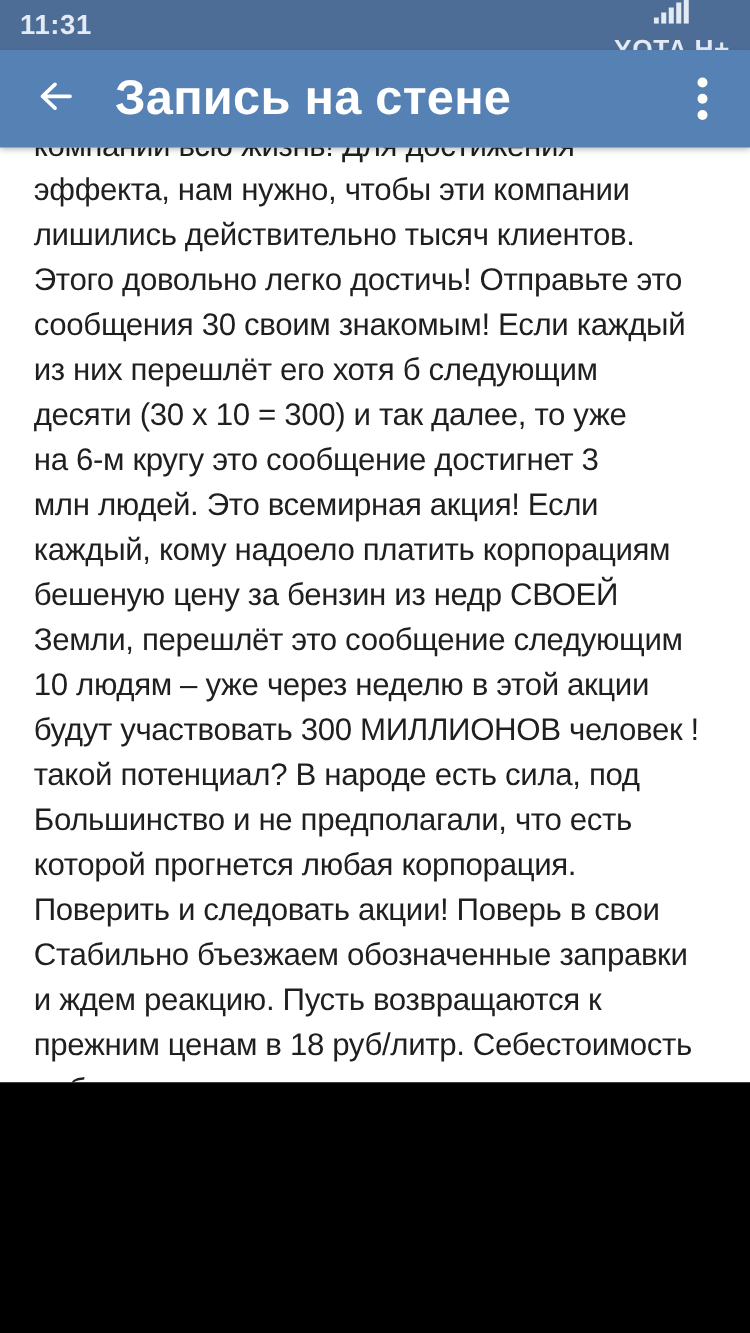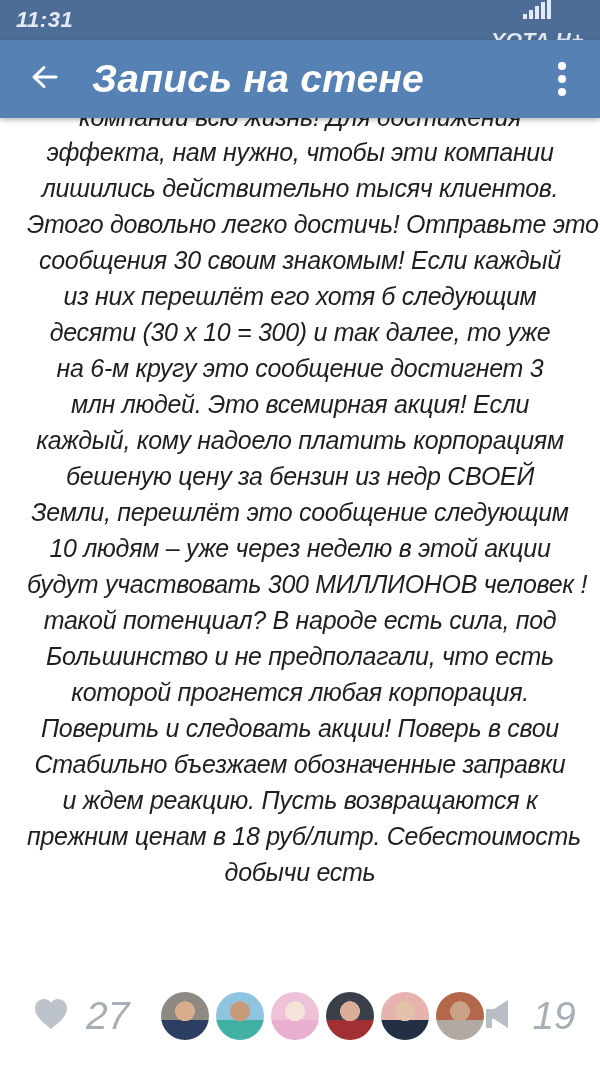--- a/index.html
+++ b/index.html
@@ -1,20 +1,19 @@
 <!DOCTYPE html>
 <html style="--status-bg: #4d6d96; --status-fg: #e3eaf3; --header-bg: #5681b4; --text-color: #1f1f1f; --count-color: #a6aeb6;"><head>
 <meta charset="utf-8">
 <style>
   html,body { margin:0; padding:0; background:#000; }
   .screen {
-    position:relative; width:600px; height:1066px; background:#ffffff;
+    position:relative; width:600px; height:866px; background:#ffffff;
     font-family:"Liberation Sans", sans-serif; overflow:hidden;
     margin:0 auto;
-    font-style:italic;
   }
   
   .status-bar {
     height:40px; background:var(--status-bg,#4d6d96);
     display:flex; align-items:center; padding:0 16px; box-sizing:border-box;
     color:var(--status-fg,#e3eaf3);
   }
   .status-time { font-size:22px; font-weight:bold; letter-spacing:0.5px; }
   .status-spacer { flex:1; }
   .status-right { display:flex; align-items:center; gap:9px;flex-direction:column; }
@@ -44,21 +43,21 @@
   .header-spacer { flex:1; }
   .menu-btn { margin-right:18px; width:40px; height:48px; display:flex; flex-direction:column; align-items:center; justify-content:center; gap:5px; }
   .menu-dot { width:8px; height:8px; border-radius:50%; background:#ffffff; }
   
   .content {
     padding:0 27px; color:var(--text-color,#1f1f1f);
     font-size:25px; line-height:36px; letter-spacing:-0.3px; overflow:hidden;
   }
   .clip-line { height:16px; overflow:hidden; }
   .clip-line .line { transform:translateY(-19px); }
-  .line { white-space:nowrap;text-align:center; }
+  .line { white-space:nowrap; }
   
   .action-bar {
     position:absolute; left:0; right:0; top:985px; height:62px;
     display:flex; align-items:center; box-sizing:border-box; padding:0 26px 0 32px;
   }
   .like-group, .repost-group { display:flex; align-items:center; }
   .count-label { font-size:39px; color:var(--count-color,#a6aeb6);text-align:right; }
   .like-count { margin-left:16px; }
   .repost-count { margin-left:14px; }
   .avatars { display:flex; margin-left:32px; gap:7px; }

